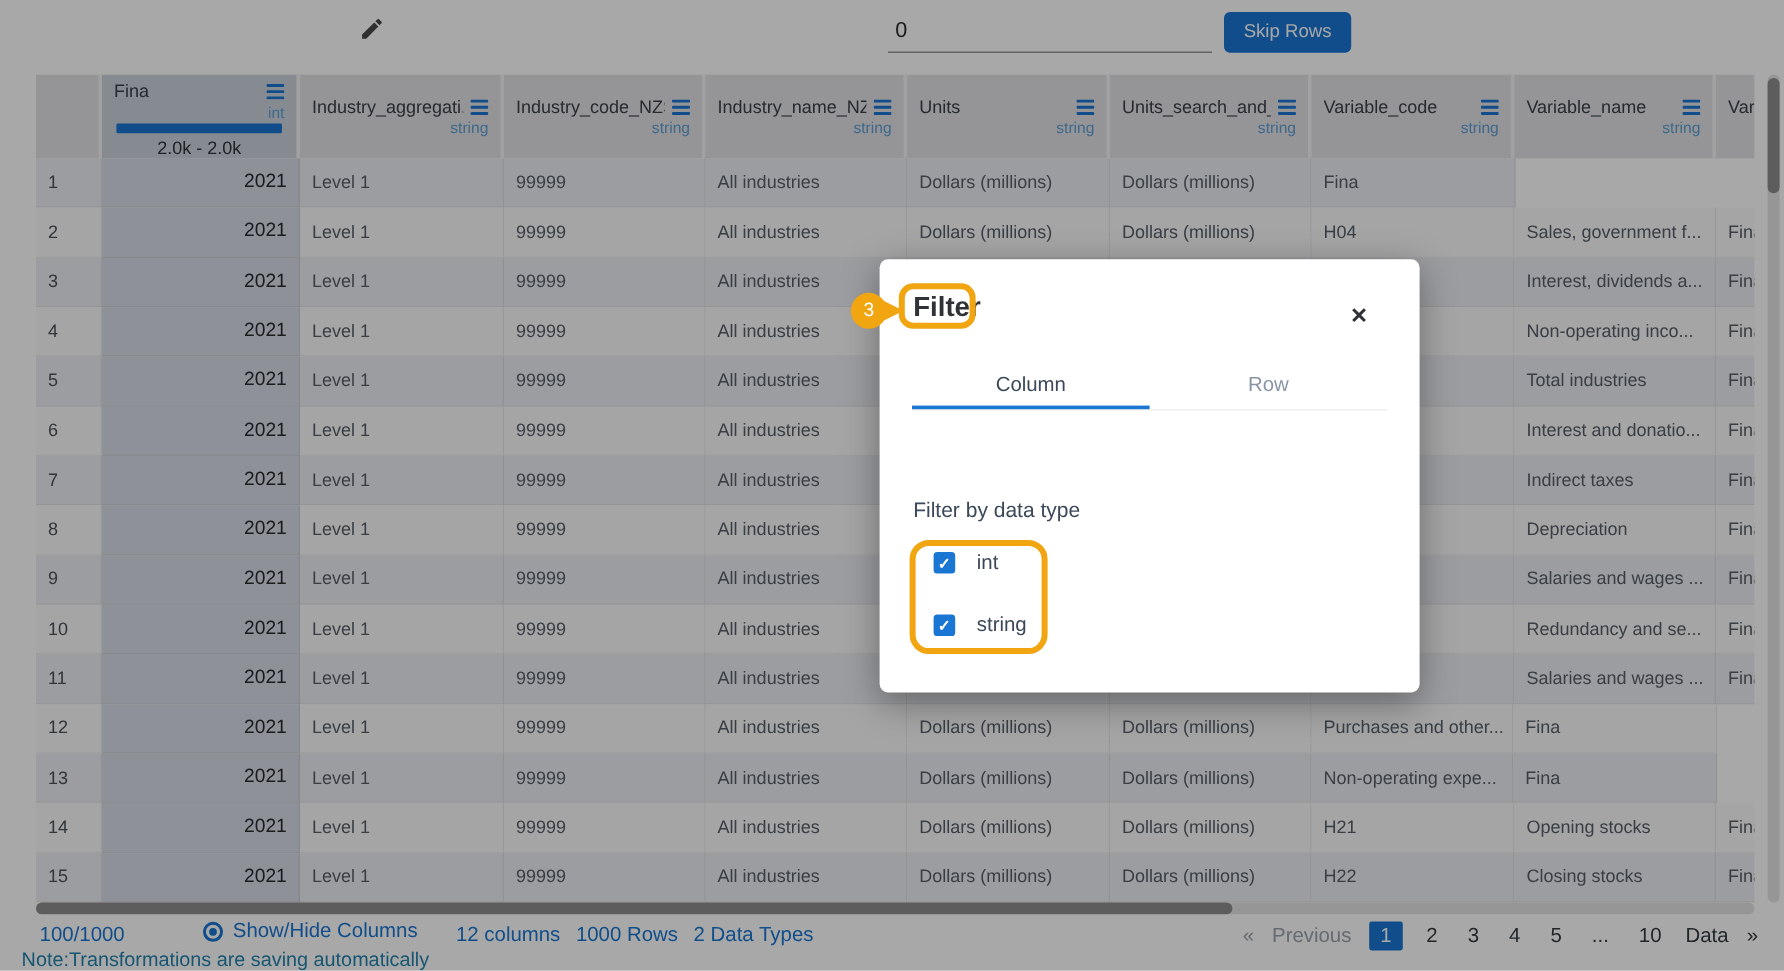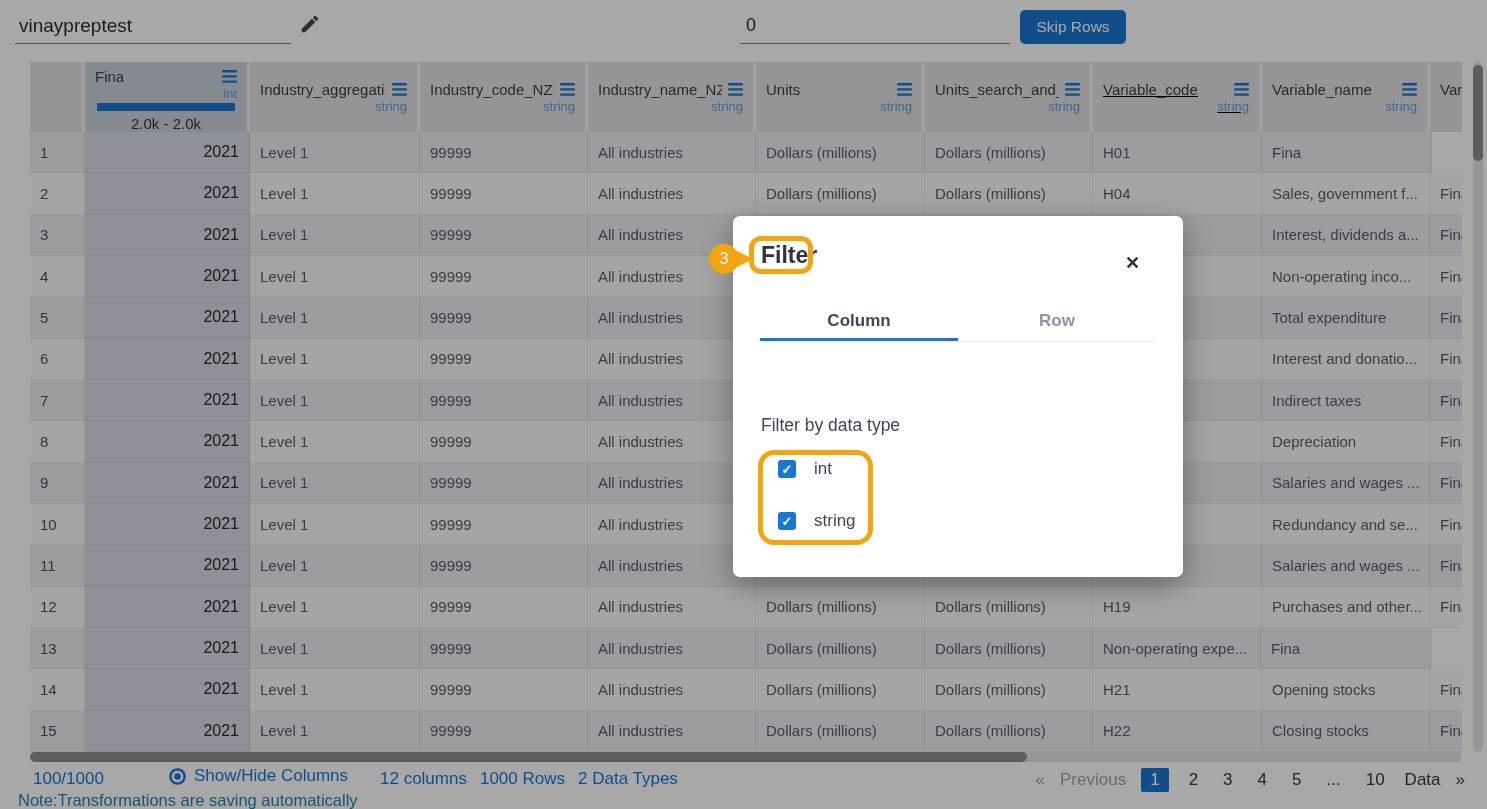--- a/index.html
+++ b/index.html
@@ -72,21 +72,21 @@
   .pg-ctrl { cursor:pointer; }
   
   .overlay { position:absolute; inset:0; background:rgba(0,0,0,0.34); z-index:50; }
   .modal {
     position:absolute; left:733px; top:216px; width:450px; height:361px;
     background:#fff; border-radius:7px; z-index:100;
     box-shadow:0 8px 30px rgba(0,0,0,0.35);
   }
   .modal-title { position:absolute; left:28px; top:26px; font-size:23px; font-weight:bold; color:#2f3337; }
   .modal-close { position:absolute; left:392px; top:36px; font-size:18px; font-weight:bold; color:#2f3337; cursor:pointer; }
-  .tabs { position:absolute; left:27px; top:87px; width:396px; height:39px; display:flex; border-bottom:1px solid #ececec;font-weight:bold; }
+  .tabs { position:absolute; left:27px; top:87px; width:396px; height:39px; display:flex; border-bottom:1px solid #ececec; }
   .tab { flex:1; text-align:center; font-size:17px; color:#8a95a5; line-height:36px; cursor:pointer; }
   .tab.active { color:#3c4858; border-bottom:3px solid #1976d2; }
   .filter-input {
     position:absolute; left:27px; top:140px; width:396px; height:41px;
     border:1px solid #ccd3db; border-radius:6px; padding:0 15px;
     font-family:inherit; font-size:17px; color:#333; outline:none;
   }
   .filter-input::placeholder { color:#98a3b3; }
   .dt-label { position:absolute; left:28px; top:199px; font-size:17.5px; color:#3c4858; }
   .dt-option { position:absolute; left:45px; display:flex; align-items:center; gap:18px; }
@@ -110,21 +110,20 @@
     border-left:18px solid #f0a511;
   }
   .outline { position:absolute; border:5px solid #f0a511; z-index:120; pointer-events:none; }
   .outline-filter { left:749px; top:236px; width:64px; height:38px; border-radius:12px; }
   .outline-datatypes { left:758px; top:450px; width:115px; height:95px; border-radius:16px; }
 </style>
 </head>
 <body>
 
 <div class="topbar">
-  <input class="name-input" readonly="" value="vinaypreptest" style="">
   <svg class="pencil" viewBox="0 0 24 24">
     <path fill="#4a4a4a" d="M3 17.25V21h3.75L17.8 9.94l-3.75-3.75L3 17.25zM20.7 7.04c.39-.39.39-1.02 0-1.41l-2.34-2.34a.996.996 0 0 0-1.41 0l-1.83 1.83 3.75 3.75 1.84-1.83z"></path>
   </svg>
   <input class="skip-input" readonly="" value="0" style="">
   <button class="skip-btn">Skip Rows</button>
 </div>
 
 <div class="grid">
   <div class="ghead" id="ghead">
       <div class="hcell" style="width: 55px;"></div>
@@ -201,21 +200,21 @@
           <span class="ham">
             <svg width="15" height="13" viewBox="0 0 15 13">
               <rect x="0" y="0" width="15" height="2.4" rx="1"></rect>
               <rect x="0" y="5.2" width="15" height="2.4" rx="1"></rect>
               <rect x="0" y="10.4" width="15" height="2.4" rx="1"></rect>
             </svg>
           </span>
         </div>
         <div class="hc-type">string</div>
       </div>
-      <div class="hcell" style="width: 169px; text-decoration: underline;">
+      <div class="hcell" style="width: 169px;">
         <div class="hc-top">
           <span class="hc-name">Variable_code</span>
           <span class="ham">
             <svg width="15" height="13" viewBox="0 0 15 13">
               <rect x="0" y="0" width="15" height="2.4" rx="1"></rect>
               <rect x="0" y="5.2" width="15" height="2.4" rx="1"></rect>
               <rect x="0" y="10.4" width="15" height="2.4" rx="1"></rect>
             </svg>
           </span>
         </div>
@@ -243,21 +242,20 @@
     </div>
   <div class="gbody" id="gbody">
       <div class="grow odd">
         <div class="gcell rownum" style="width: 55px;">1</div>
         <div class="gcell year" style="width: 165px;">2021</div>
         <div class="gcell" style="width: 170px;">Level 1</div>
         <div class="gcell" style="width: 168px;">99999</div>
         <div class="gcell" style="width: 168px;">All industries</div>
         <div class="gcell" style="width: 169px;">Dollars (millions)</div>
         <div class="gcell" style="width: 168px;">Dollars (millions)</div>
-        <div class="gcell" style="width: 169px;">H01</div>
         <div class="gcell" style="width: 170px;">Fina</div>
       </div>
       <div class="grow even">
         <div class="gcell rownum" style="width: 55px;">2</div>
         <div class="gcell year" style="width: 165px;">2021</div>
         <div class="gcell" style="width: 170px;">Level 1</div>
         <div class="gcell" style="width: 168px;">99999</div>
         <div class="gcell" style="width: 168px;">All industries</div>
         <div class="gcell" style="width: 169px;">Dollars (millions)</div>
         <div class="gcell" style="width: 168px;">Dollars (millions)</div>
@@ -291,21 +289,21 @@
       </div>
       <div class="grow odd">
         <div class="gcell rownum" style="width: 55px;">5</div>
         <div class="gcell year" style="width: 165px;">2021</div>
         <div class="gcell" style="width: 170px;">Level 1</div>
         <div class="gcell" style="width: 168px;">99999</div>
         <div class="gcell" style="width: 168px;">All industries</div>
         <div class="gcell" style="width: 169px;"></div>
         <div class="gcell" style="width: 168px;"></div>
         <div class="gcell" style="width: 169px;"></div>
-        <div class="gcell" style="width: 168px;">Total expenditure</div>
+        <div class="gcell" style="width: 168px;">Total industries</div>
         <div class="gcell" style="width: 170px;">Fina</div>
       </div>
       <div class="grow even">
         <div class="gcell rownum" style="width: 55px;">6</div>
         <div class="gcell year" style="width: 165px;">2021</div>
         <div class="gcell" style="width: 170px;">Level 1</div>
         <div class="gcell" style="width: 168px;">99999</div>
         <div class="gcell" style="width: 168px;">All industries</div>
         <div class="gcell" style="width: 169px;"></div>
         <div class="gcell" style="width: 168px;"></div>
@@ -374,21 +372,20 @@
         <div class="gcell" style="width: 170px;">Fina</div>
       </div>
       <div class="grow even">
         <div class="gcell rownum" style="width: 55px; text-align: center;">12</div>
         <div class="gcell year" style="width: 165px;">2021</div>
         <div class="gcell" style="width: 170px;">Level 1</div>
         <div class="gcell" style="width: 168px;">99999</div>
         <div class="gcell" style="width: 168px;">All industries</div>
         <div class="gcell" style="width: 169px;">Dollars (millions)</div>
         <div class="gcell" style="width: 168px;">Dollars (millions)</div>
-        <div class="gcell" style="width: 169px;">H19</div>
         <div class="gcell" style="width: 168px;">Purchases and other...</div>
         <div class="gcell" style="width: 170px;">Fina</div>
       </div>
       <div class="grow odd">
         <div class="gcell rownum" style="width: 55px;">13</div>
         <div class="gcell year" style="width: 165px;">2021</div>
         <div class="gcell" style="width: 170px;">Level 1</div>
         <div class="gcell" style="width: 168px;">99999</div>
         <div class="gcell" style="width: 168px;">All industries</div>
         <div class="gcell" style="width: 169px;">Dollars (millions)</div>

